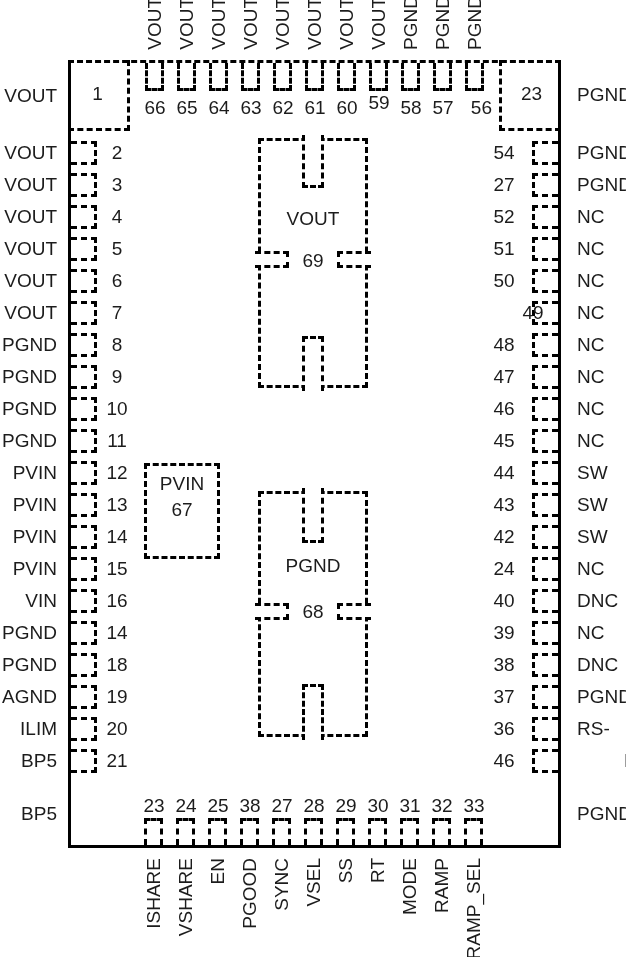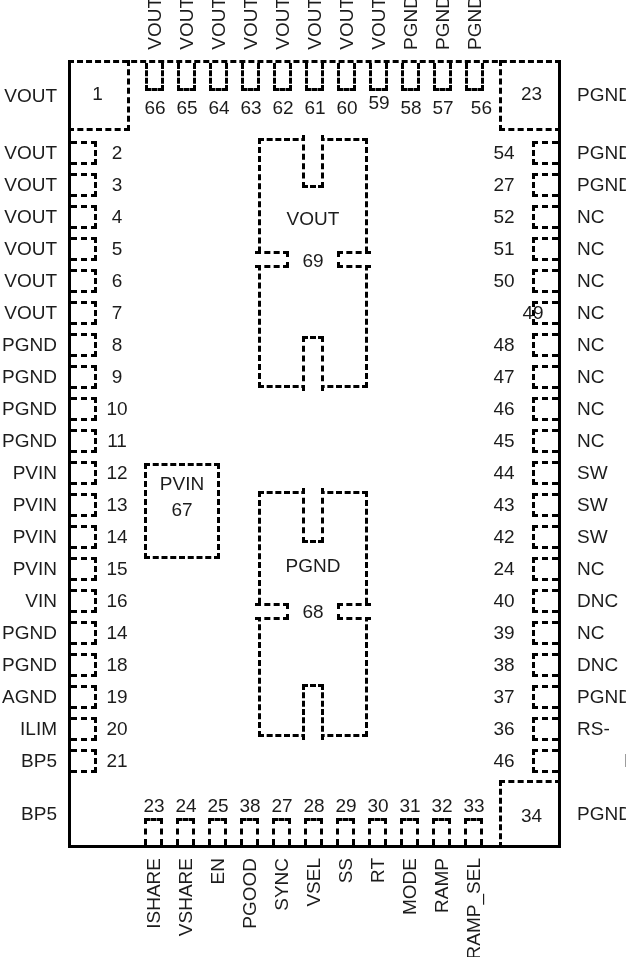--- a/index.html
+++ b/index.html
@@ -242,21 +242,18 @@
     <div class="txt num" style="left: 425px; top: 795px; width: 34px;">32</div>
     <div class="rot" style="left: 431px; top: 858px;">RAMP</div>
     <div class="pad" style="left: 464px; top: 818px; width: 19px; height: 27px; border-bottom: none;"></div>
     <div class="txt num" style="left: 457px; top: 795px; width: 34px;">33</div>
     <div class="rot" style="left: 463px; top: 858px;">RAMP_SEL</div>
     <div class="pad" style="left: 68px; top: 60px; width: 62px; height: 71px; border-top: none; border-left: none; border-image: initial; border-right: 3px dashed rgb(0, 0, 0); border-bottom: 3px dashed rgb(0, 0, 0);">
       <span class="corner-num">1</span>
     </div>
     <div class="txt right" style="left: 0px; top: 85px; width: 57px;">VOUT</div>
     <div class="txt right" style="left: 0px; top: 803px; width: 57px;">BP5</div>
-    <div class="pad" style="left: 499px; top: 780px; width: 62px; height: 68px; border-right: none; border-bottom: none; border-image: initial; border-top: 3px dashed rgb(0, 0, 0); border-left: 3px dashed rgb(0, 0, 0);">
-      <span class="corner-num">34</span>
-    </div>
     <div class="txt" style="left: 577px; top: 803px;">PGND</div>
     <div class="pad" style="left: 499px; top: 60px; width: 62px; height: 71px; border-top: none; border-right: none; border-image: initial; border-left: 3px dashed rgb(0, 0, 0); border-bottom: 3px dashed rgb(0, 0, 0);">
       <span class="corner-num">23</span>
     </div>
     <div class="txt" style="left: 577px; top: 84px;">PGND</div>
   </div>
 
 </body></html>

